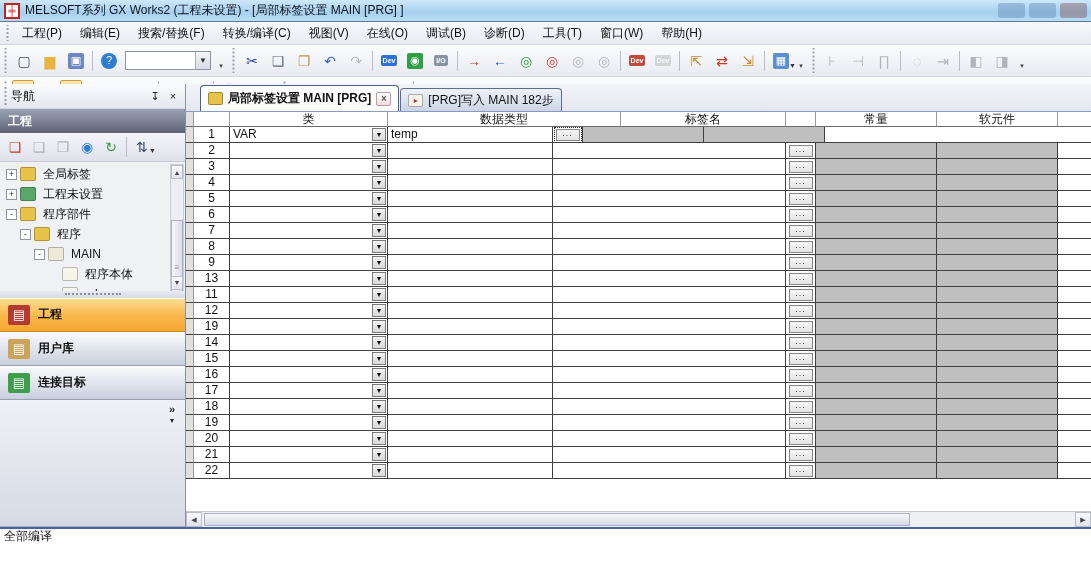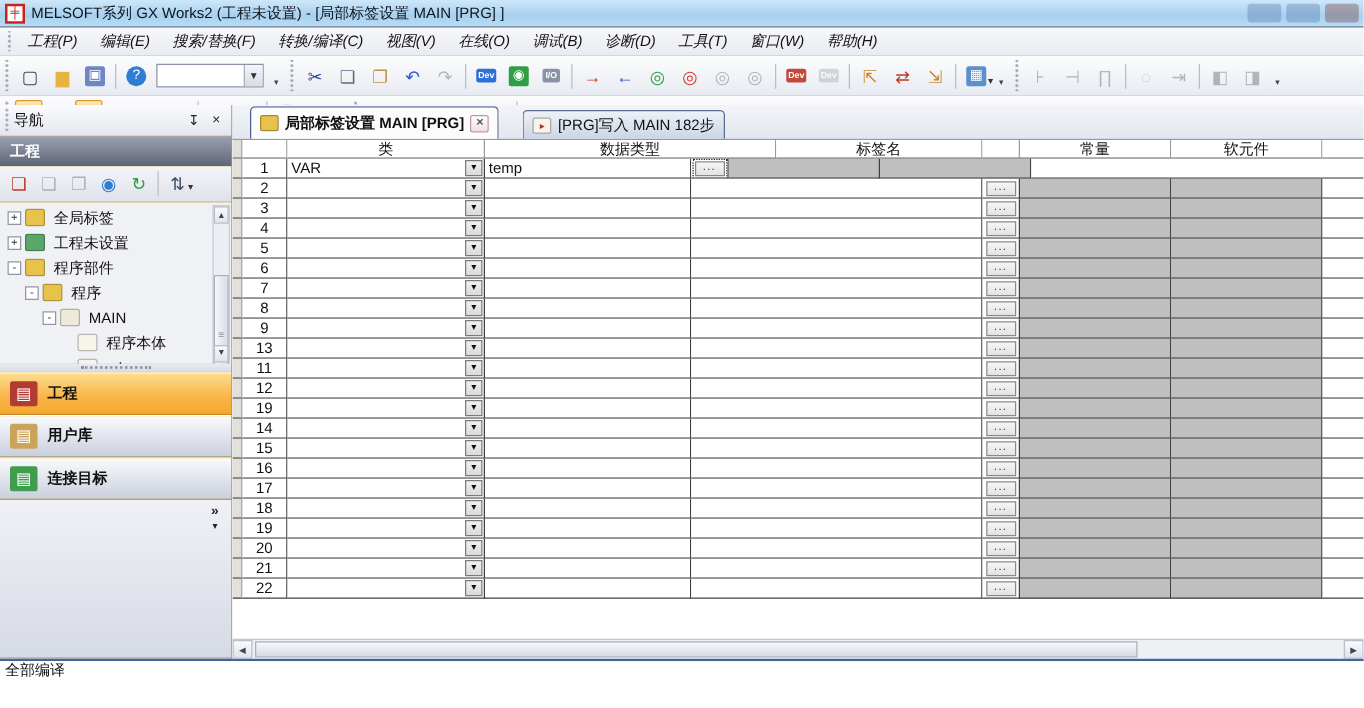--- a/index.html
+++ b/index.html
@@ -15,21 +15,21 @@
   .title-text { font-size:12px; color:#10151c; white-space:nowrap; }
   .win-ctrls { position:absolute; right:4px; top:3px; display:flex; gap:4px; }
   .win-ctrl { width:27px; height:15px; border-radius:3px; background:rgba(70,110,160,.32); }
   .win-ctrl.close { background:rgba(120,60,60,.38); }
 
   
   .menubar { height:23px; background:linear-gradient(#f7f8fb,#e9ebf2); display:flex; align-items:center;
     border-bottom:1px solid #d4d7e0; padding-left:2px; }
   .grip { width:5px; align-self:stretch; margin:3px 3px;
     background-image:radial-gradient(circle,#9aa0ae 1px,transparent 1.2px); background-size:4px 4px; background-position:center; }
-  .menu-item { padding:3px 9px; white-space:nowrap;font-style:italic; }
+  .menu-item { padding:3px 9px; white-space:nowrap; }
 
   
   .tbar { display:flex; align-items:center; background:linear-gradient(#fdfdfe,#e7eaf1); }
   .tbar1 { height:32px; border-bottom:1px solid #d4d7e0; }
   .tbar2 { height:28px; border-bottom:1px solid #c6cad6; }
   .tb-sep { width:1px; height:20px; background:#b9bdc9; margin:0 3px; }
   .tb-btn { width:24px; height:24px; display:flex; align-items:center; justify-content:center; margin:0 1px;
     border:1px solid transparent; border-radius:2px; position:relative; }
   .tbar2 .tb-btn { width:22px; height:22px; }
   .tb-btn.sel { background:linear-gradient(#fde6b1,#f9c56b); border-color:#d9982f; }
@@ -43,21 +43,21 @@
   .tb-combo .arrow { width:15px; height:100%; background:linear-gradient(#f4f5f8,#d8dce6);
     border-left:1px solid #aab; display:flex; align-items:center; justify-content:center; font-size:8px; color:#333; }
   .tb-overflow { width:10px; height:22px; display:flex; flex-direction:column; align-items:center; justify-content:flex-end;
     font-size:7px; color:#444; padding-bottom:2px; margin:0 2px; }
 
   
   .main { position:absolute; top:84px; left:0; right:0; bottom:39px; display:flex; }
   
 
   
-  .nav { width:186px; background:#eab308; border-right:1px solid #8a8fa3; display:flex; flex-direction:column; }
+  .nav { width:186px; background:#0c4a6e; border-right:1px solid #8a8fa3; display:flex; flex-direction:column; }
   .nav-title { height:25px; display:flex; align-items:center; background:linear-gradient(#fafbfd,#e4e7ef);
     border-bottom:1px solid #cfd3de; padding-right:4px; }
   .nav-title .t { flex:1; }
   .nav-title .btn { width:16px; height:16px; display:flex; align-items:center; justify-content:center;
     font-size:11px; color:#222; margin-left:2px; }
   .nav-section { height:24px; background:linear-gradient(#9ba2b4,#5e6476); color:#fff; font-weight:bold;
     display:flex; align-items:center; padding-left:8px; }
   .nav-tools { height:29px; display:flex; align-items:center; background:linear-gradient(#f4f5f9,#dfe2eb);
     border-bottom:1px solid #c6cad6; padding-left:3px; }
   .nav-tools .tb-btn { width:22px; height:22px; }
@@ -83,21 +83,21 @@
   .nav-btn .nb-ico { width:22px; height:20px; border-radius:2px; display:flex; align-items:center; justify-content:center;
     font-size:13px; }
   .nav-filler { flex:1; background:linear-gradient(#eff1f6,#d6dae4); position:relative; border-bottom:1px solid #aab; }
   .nav-filler .more { position:absolute; right:10px; top:3px; font-size:11px; color:#223; font-weight:bold; }
   .nav-filler .morearrow { position:absolute; right:11px; top:16px; font-size:8px; color:#223; }
 
   
   .editor { flex:1; display:flex; flex-direction:column; background:#fff; min-width:0; }
   .tabbar { height:28px; background:linear-gradient(#f2f4f8,#e3e7ef); display:flex; align-items:flex-end; padding-left:14px;
     border-bottom:1px solid #8a9ac0; }
-  .tab { height:23px; display:flex; align-items:center; gap:5px; padding:0 7px; margin-right:19px;
+  .tab { height:23px; display:flex; align-items:center; gap:5px; padding:0 7px; margin-right:1px;
     border:1px solid #5a6d96; border-bottom:none; border-radius:4px 4px 0 0;
     background:linear-gradient(#eef2f8,#ccd5e6); white-space:nowrap; }
   .tab.active { height:26px; background:#fcfcfc; font-weight:bold; border-color:#4a5f8c; }
   .tab-ico { width:15px; height:13px; border-radius:2px; border:1px solid rgba(0,0,0,.3);
     display:flex; align-items:center; justify-content:center; font-size:8px; font-weight:bold; }
   .tab-close { width:15px; height:14px; border:1px solid #b9a; background:linear-gradient(#fff,#f1dede);
     display:flex; align-items:center; justify-content:center; font-size:10px; color:#555; border-radius:2px; }
 
   
   .gridwrap { flex:1; display:flex; flex-direction:column; background:#fff; overflow:hidden; }

